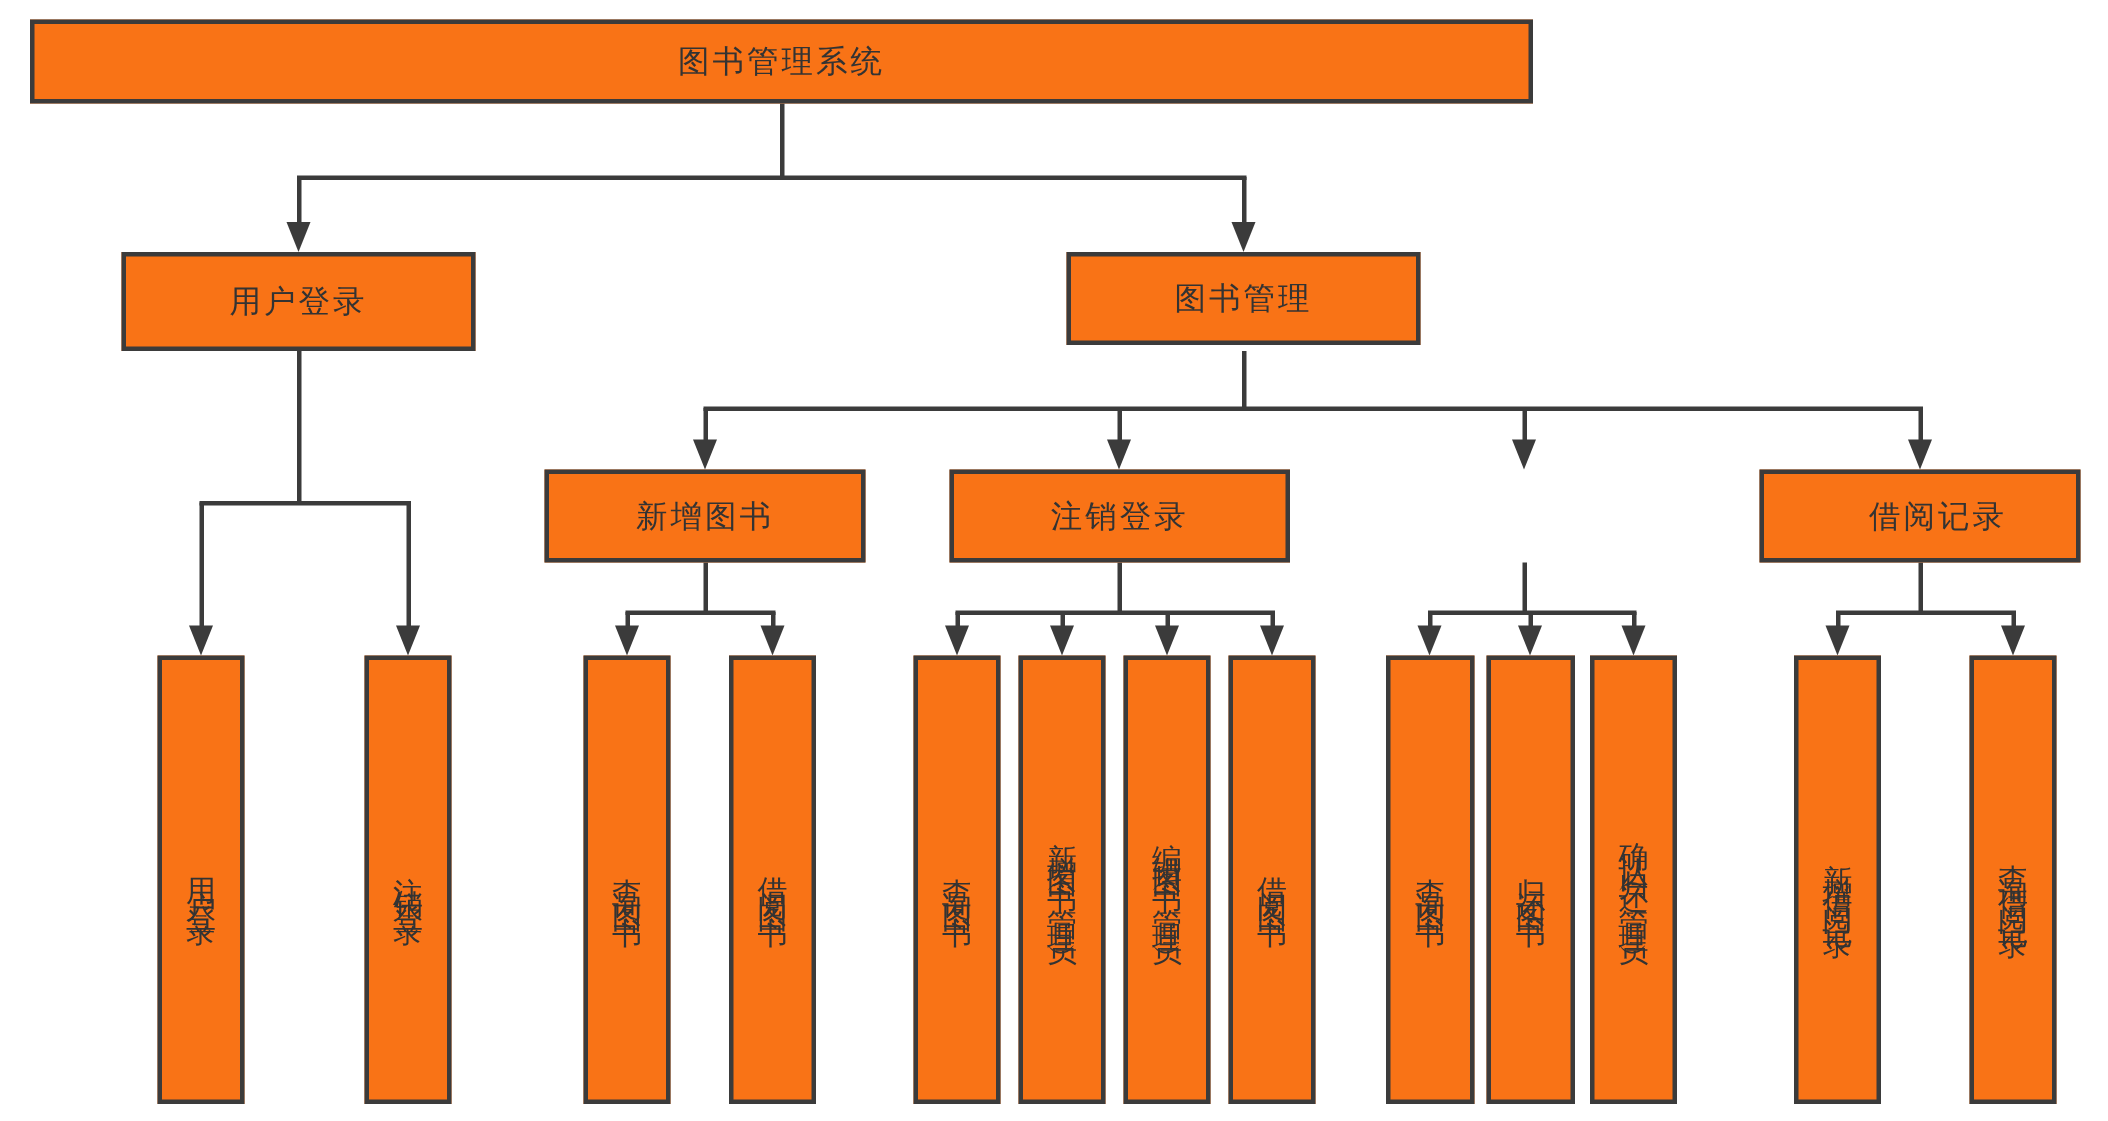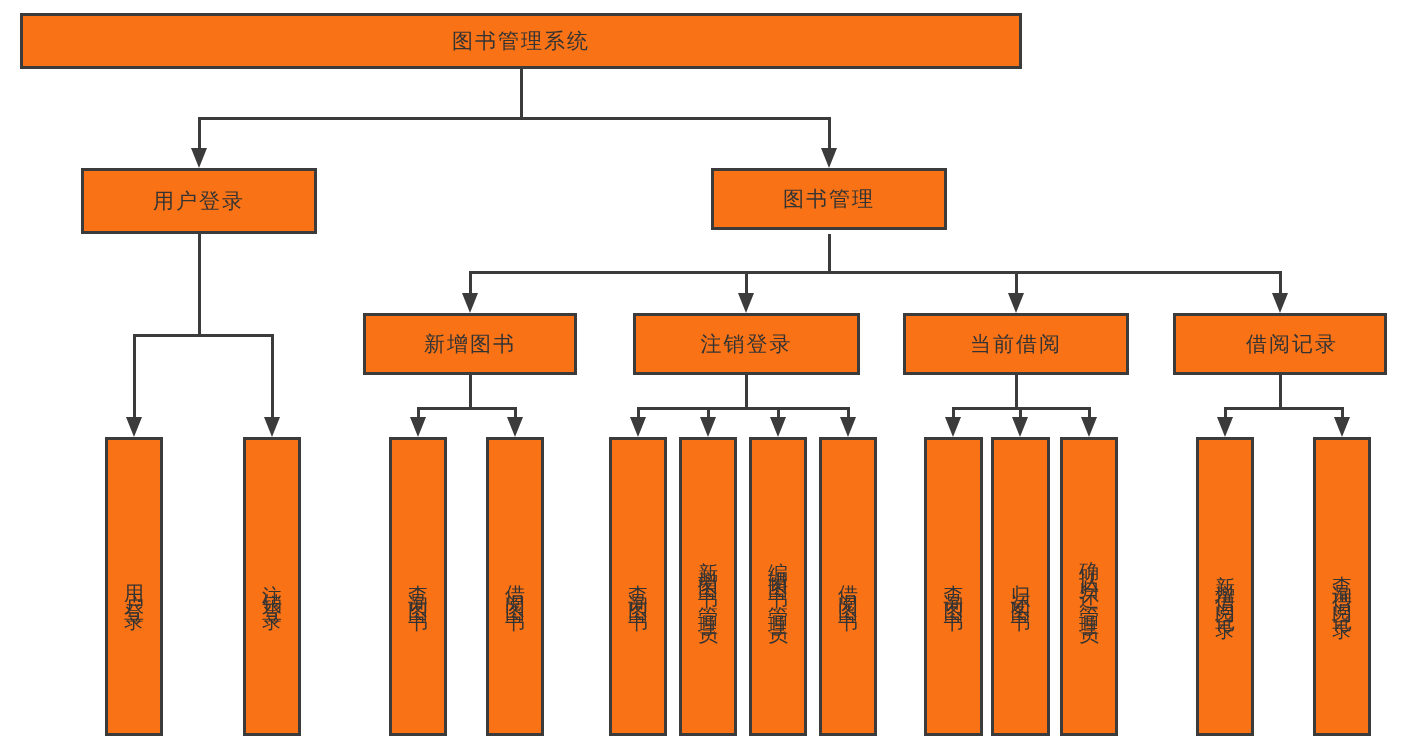--- a/index.html
+++ b/index.html
@@ -85,21 +85,20 @@
     <div class="arrow" style="left: 945px; top: 417px;"></div>
     <div class="arrow" style="left: 1012px; top: 417px;"></div>
     <div class="arrow" style="left: 1081px; top: 417px;"></div>
     <div class="arrow" style="left: 1217px; top: 417px;"></div>
     <div class="arrow" style="left: 1334px; top: 417px;"></div>
     <div class="node h" style="left: 20px; top: 13px; width: 1002px; height: 56px;">图书管理系统</div>
     <div class="node h" style="left: 81px; top: 168px; width: 236px; height: 66px;">用户登录</div>
     <div class="node h" style="left: 711px; top: 168px; width: 236px; height: 62px;">图书管理</div>
     <div class="node h" style="left: 363px; top: 313px; width: 214px; height: 62px;">新增图书</div>
     <div class="node h" style="left: 633px; top: 313px; width: 227px; height: 62px;">注销登录</div>
-    <div class="node h" style="left: 903px; top: 313px; width: 226px; height: 62px;">当前借阅</div>
     <div class="node h" style="left: 1173px; top: 313px; width: 214px; height: 62px; padding-left: 24px;">借阅记录</div>
     <div class="node v" style="left: 105px; top: 437px; width: 58px; height: 299px;">用户登录</div>
     <div class="node v" style="left: 243px; top: 437px; width: 58px; height: 299px;">注销登录</div>
     <div class="node v" style="left: 389px; top: 437px; width: 58px; height: 299px;">查询图书</div>
     <div class="node v" style="left: 486px; top: 437px; width: 58px; height: 299px;">借阅图书</div>
     <div class="node v" style="left: 609px; top: 437px; width: 58px; height: 299px;">查询图书</div>
     <div class="node v" style="left: 679px; top: 437px; width: 58px; height: 299px;">新增图书（管理员）</div>
     <div class="node v" style="left: 749px; top: 437px; width: 58px; height: 299px;">编辑图书（管理员）</div>
     <div class="node v" style="left: 819px; top: 437px; width: 58px; height: 299px;">借阅图书</div>
     <div class="node v" style="left: 924px; top: 437px; width: 59px; height: 299px;">查询图书</div>

